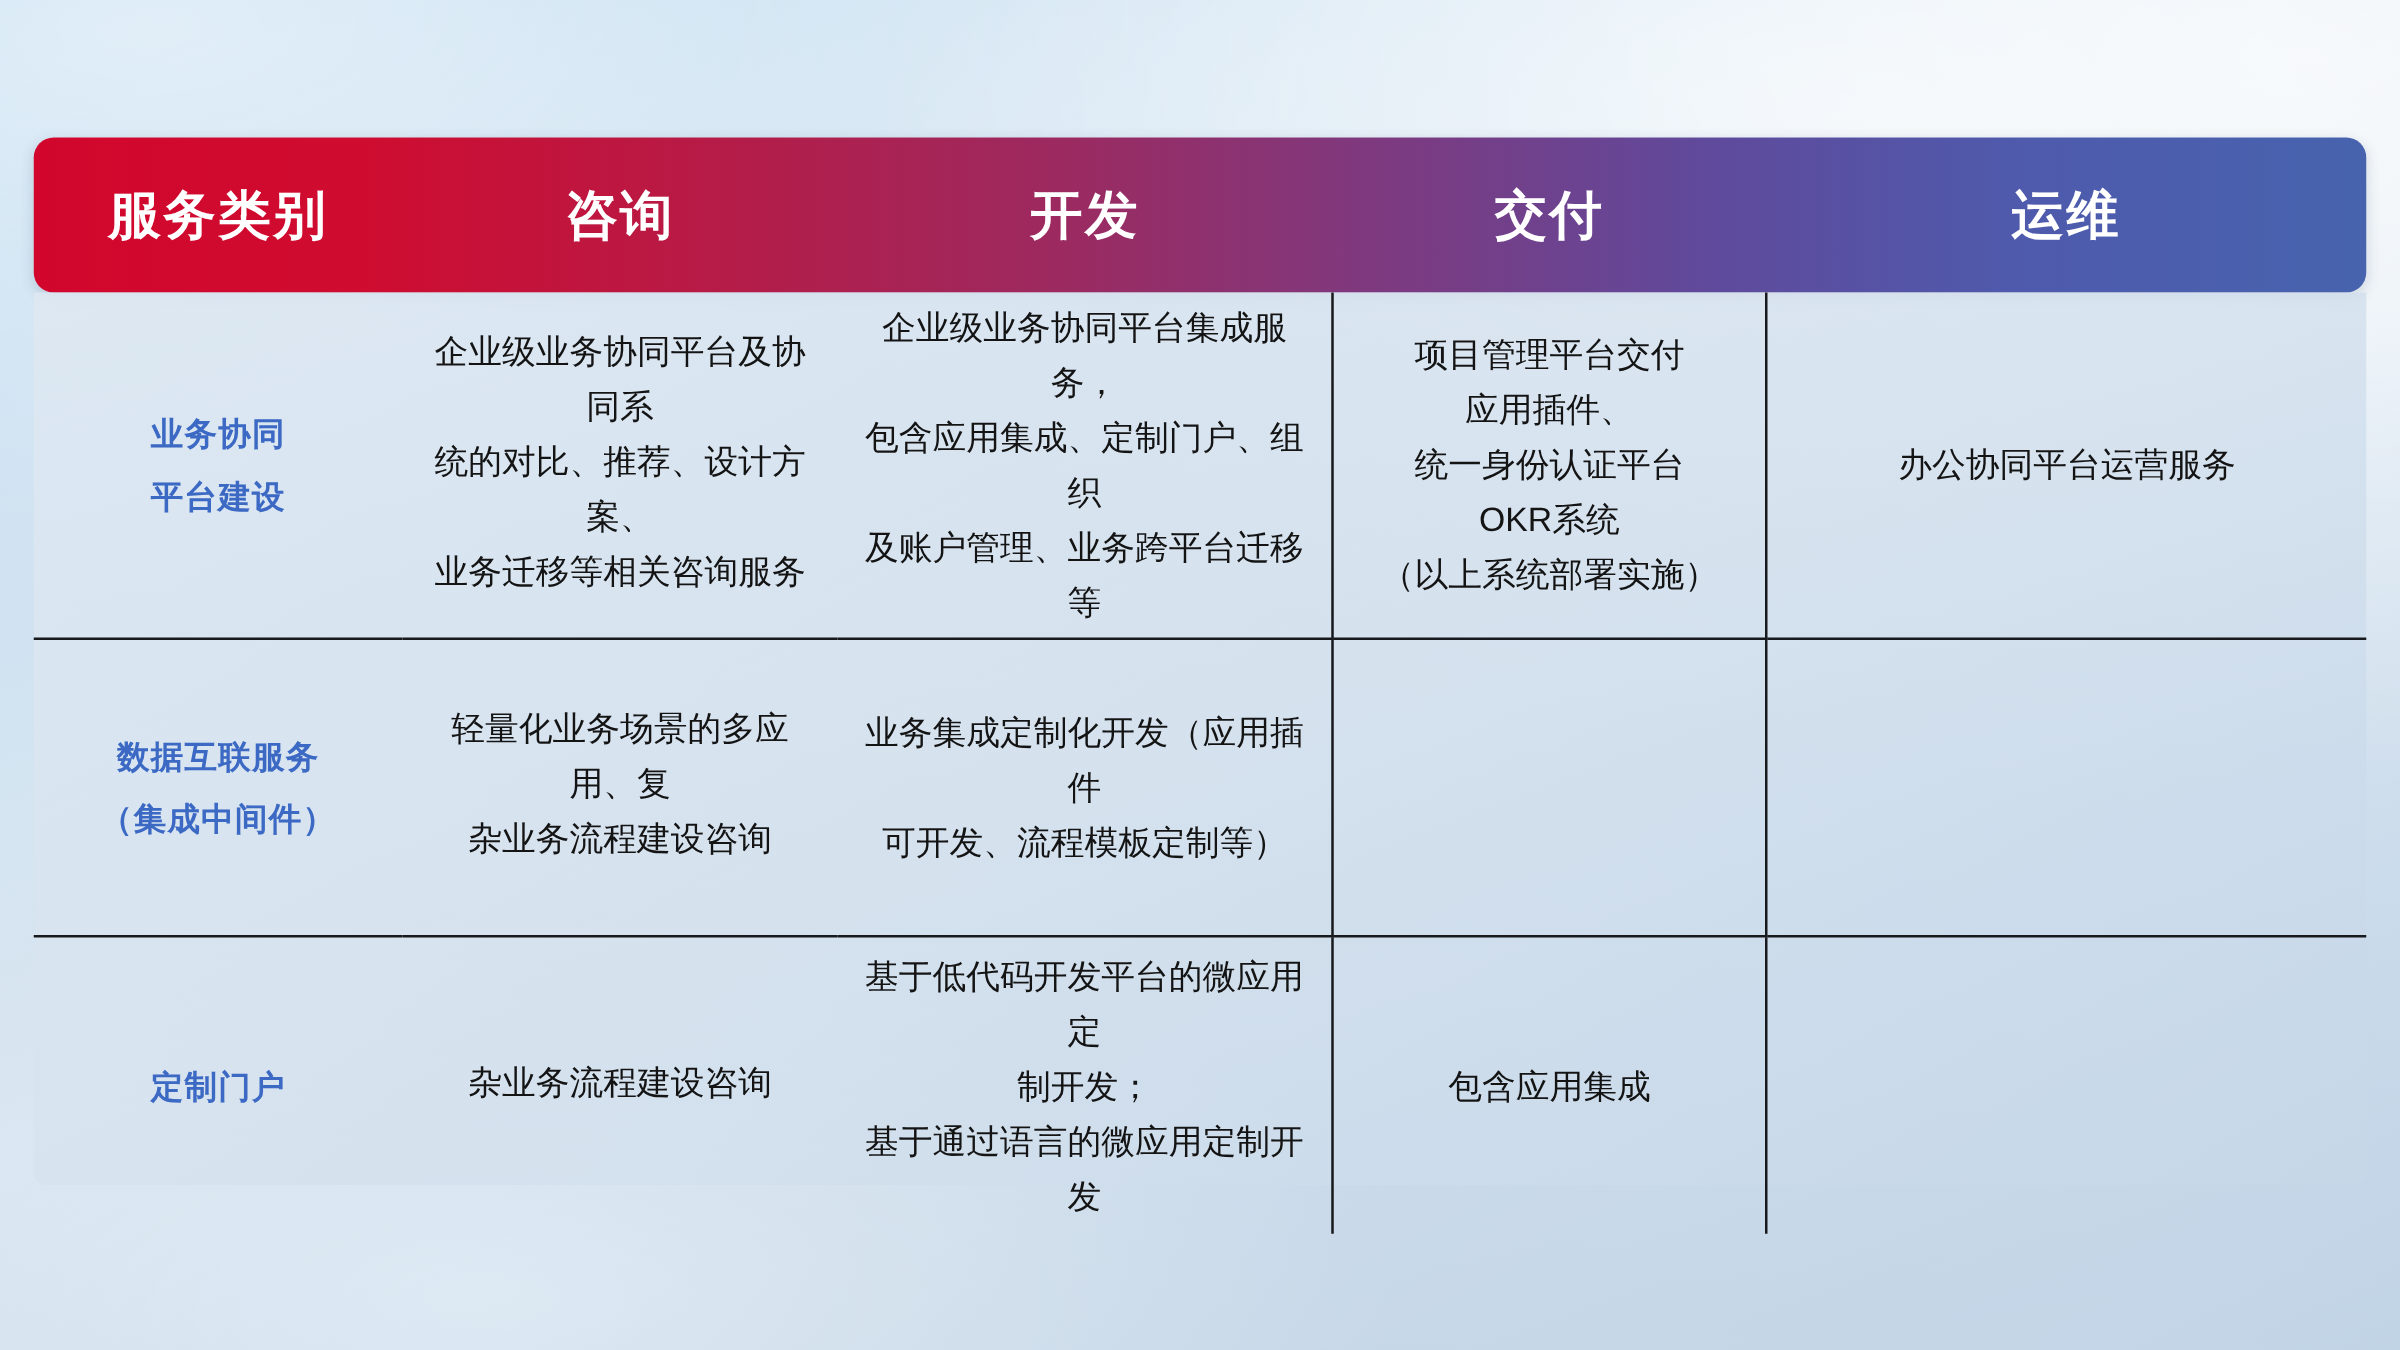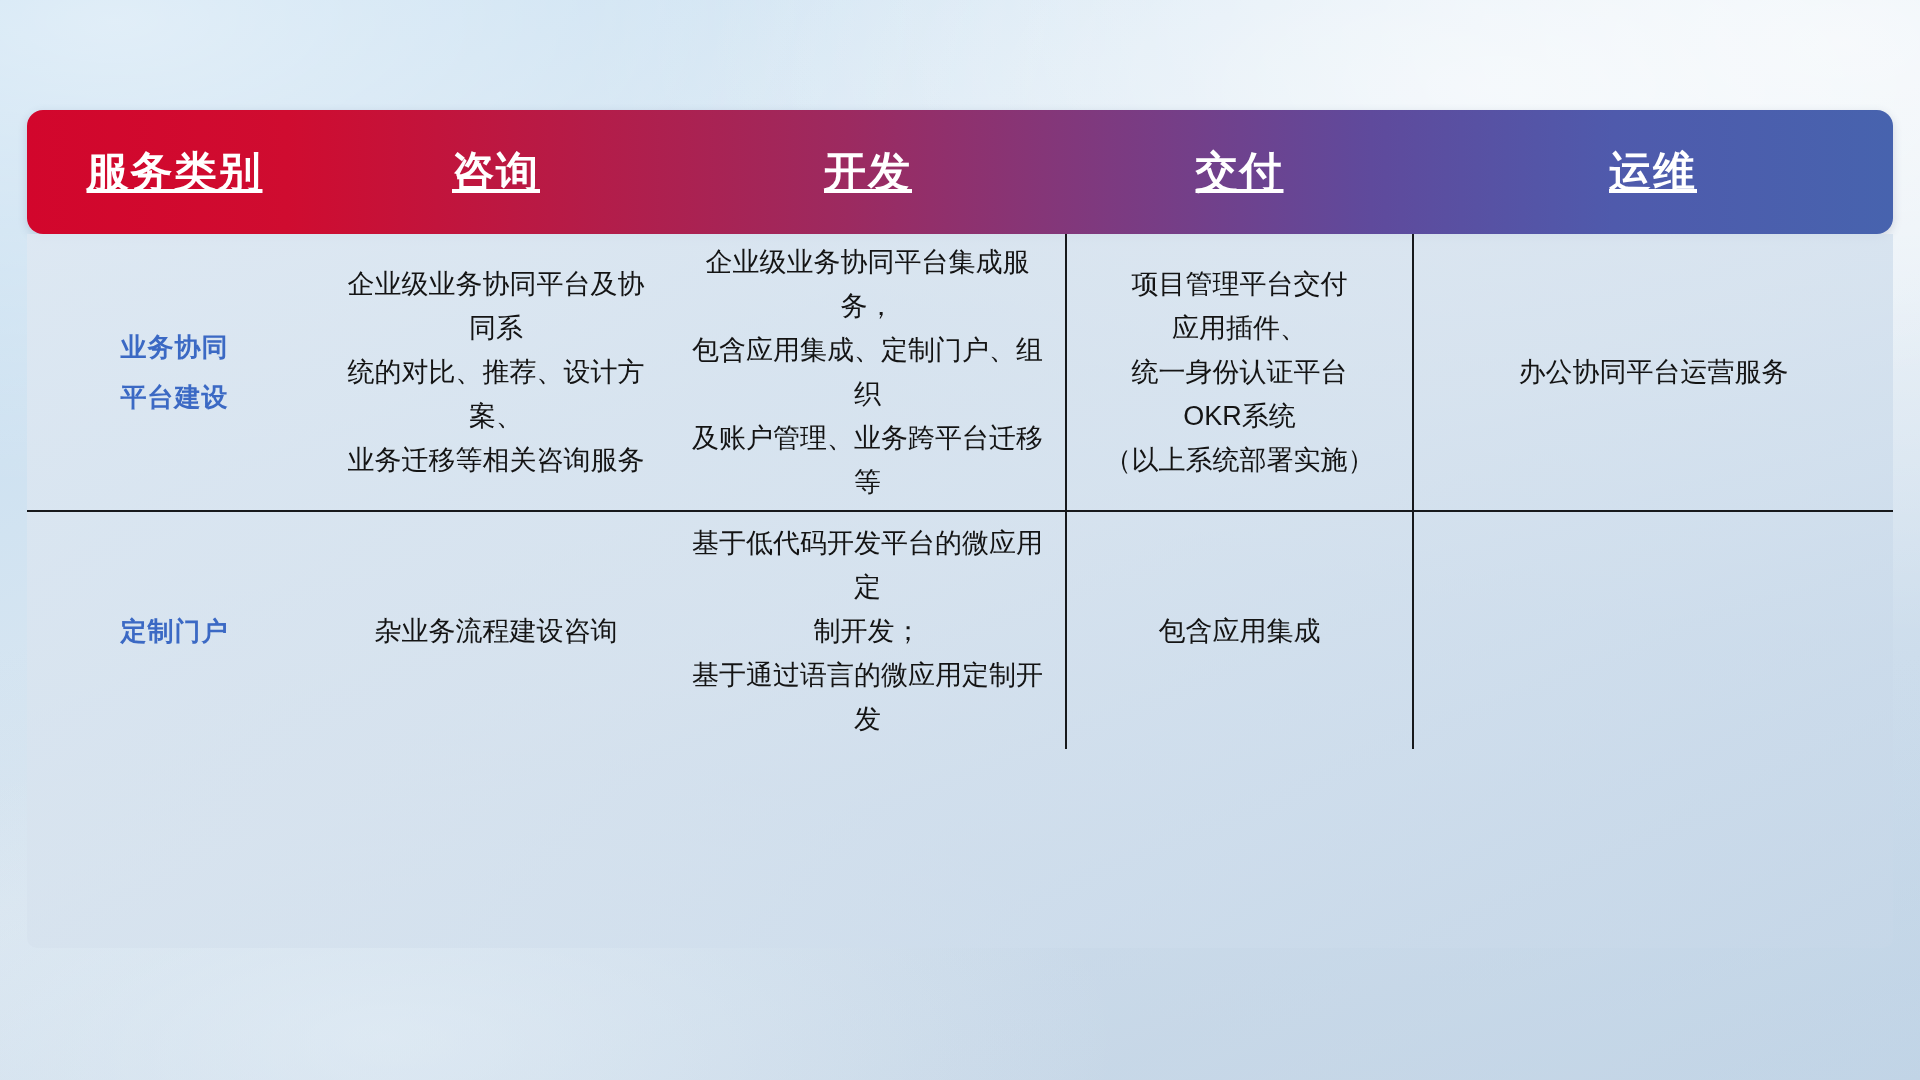--- a/index.html
+++ b/index.html
@@ -43,21 +43,20 @@
   thead th{
     color:#ffffff;
     font-size:42px;
     font-weight:bold;
     letter-spacing:2px;
     text-align:center;
     vertical-align:middle;
     padding:0;
     border:0;
     position:relative;
-    text-decoration:underline;
   }
   #headbar{
     position:absolute;
     left:27px;top:110px;
     width:1866px;height:124px;
     border-radius:16px;
     background:linear-gradient(90deg,
         #d2062c 0%,
         #cf0c30 14%,
         #b81a45 28%,
@@ -87,21 +86,21 @@
     vertical-align:middle;
     text-align:center;
     font-size:27px;
     line-height:44px;
     color:#141414;
     border-bottom:2px solid #17191c;
     border-right:2px solid #17191c;
     position:relative;
   }
   tbody tr:last-child td{border-bottom:none;}
-  tbody td.nosep{border-right:none;}
+  tbody td.nosep{border-right:none;font-family:Liberation Mono, monospace;}
   tbody td.last{border-right:none;margin-top:44px;}
   tbody td.rowlabel{
     color:#3b69c4;
     font-weight:bold;
     font-size:26px;
     line-height:50px;
     letter-spacing:1px;
     border-right:none;
   }
   
@@ -149,20 +148,30 @@
 包含应用集成、定制门户、组织
 及账户管理、业务跨平台迁移等</td>
         <td class="cell-text">项目管理平台交付
 应用插件、
 统一身份认证平台
 OKR系统
 （以上系统部署实施）</td>
         <td class="cell-text last">办公协同平台运营服务</td>
       </tr>
       <tr>
+        <td class="rowlabel cell-text">数据互联服务
+（集成中间件）</td>
+        <td class="cell-text nosep">轻量化业务场景的多应用、复
+杂业务流程建设咨询</td>
+        <td class="cell-text">业务集成定制化开发（应用插件
+可开发、流程模板定制等）</td>
+        <td class="cell-text"></td>
+        <td class="cell-text last"></td>
+      </tr>
+      <tr>
         <td class="rowlabel cell-text">定制门户</td>
         <td class="cell-text nosep">杂业务流程建设咨询</td>
         <td class="cell-text">基于低代码开发平台的微应用定
 制开发；
 基于通过语言的微应用定制开发</td>
         <td class="cell-text">包含应用集成</td>
         <td class="cell-text last"></td>
       </tr>
     </tbody>
   </table>

